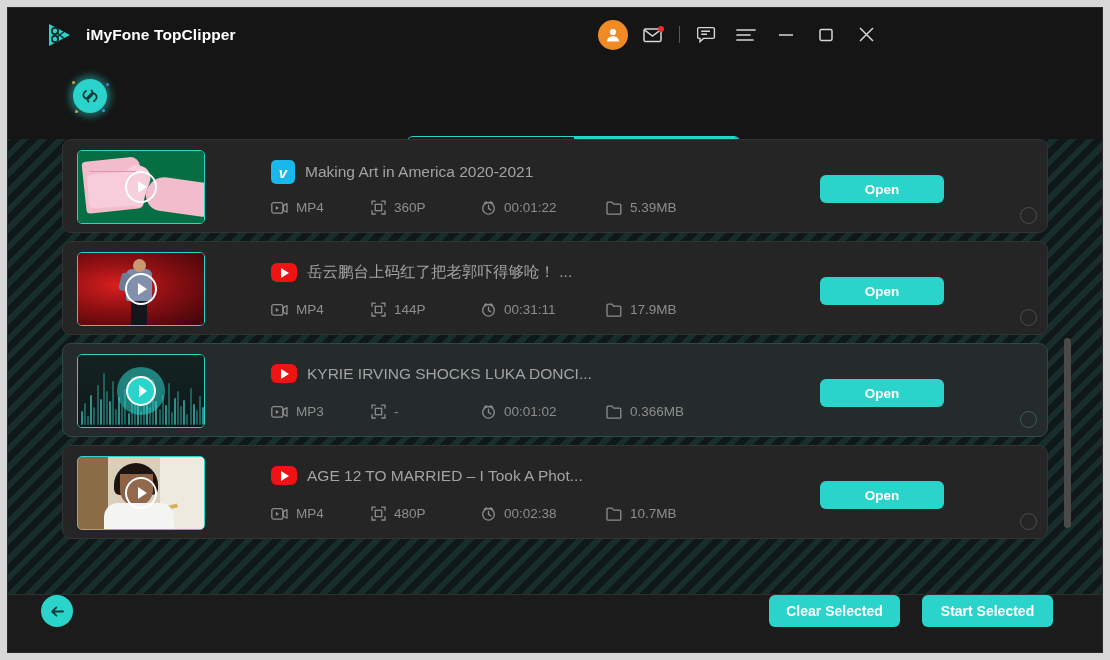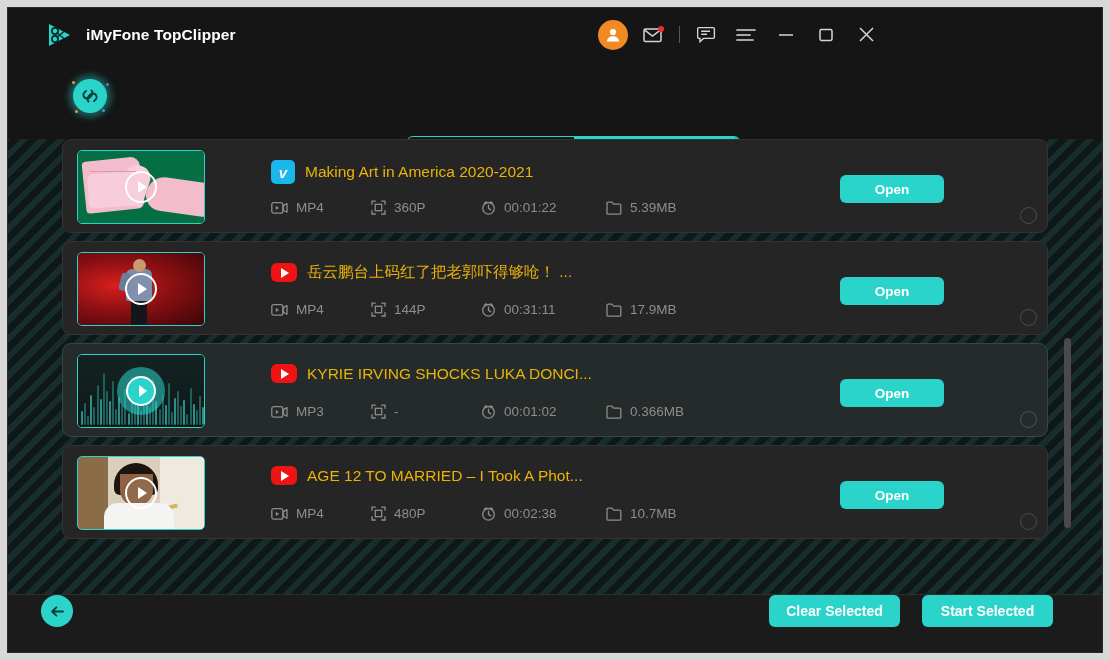--- a/index.html
+++ b/index.html
@@ -145,32 +145,32 @@
   .play.teal .tri{ border-left-color:#ffffff; border-left-width:8px; }
 
   .row-title{
     position:absolute; left:208px; top:20px; display:flex; align-items:center; gap:10px;
   }
   .plat{ width:24px; height:24px; border-radius:5px; display:flex; align-items:center; justify-content:center; flex:0 0 auto; }
   .plat.yt{ background:#ef1313; border-radius:6px; width:26px; height:19px; }
   .plat.vm{ background:#1ab7ea; }
   .plat.yt .ytri{ width:0;height:0;border-left:8px solid #fff;border-top:5px solid transparent;border-bottom:5px solid transparent;margin-left:2px;}
   .plat.vm .vtxt{ color:#fff; font-size:15px; font-weight:bold; font-style:italic; line-height:1; }
-  .ttl{ color:#eab308; font-size:15.5px; max-width:640px; white-space:nowrap; overflow:hidden; }
+  .ttl{ color:#a3a3a3; font-size:15.5px; max-width:640px; white-space:nowrap; overflow:hidden; }
 
   .meta{
     position:absolute; left:208px; top:60px; display:flex; align-items:center;
     color:#8d8d8d; font-size:13.5px;
   }
   .meta .cell{ display:flex; align-items:center; gap:8px; }
   .m1{ width:100px; } .m2{ width:110px; } .m3{ width:125px; }
   .meta svg{ display:block; flex:0 0 auto; }
 
   .open-btn{
-    position:absolute; right:103px; top:35px; width:104px; height:28px;
+    position:absolute; right:103px; top:35px; width:124px; height:28px;
     background:#2bd4cb; border:none; border-radius:6px;
     color:#ffffff; font-size:13.5px; font-weight:bold; cursor:pointer;
     font-family:"Liberation Sans", sans-serif;
   }
   .pick{
     position:absolute; right:10px; bottom:8px; width:17px; height:17px;
     border-radius:50%; border:1px solid #4d4d4d;
   }
   .row.sel .pick{ border-color:#3d5b59; }
 

